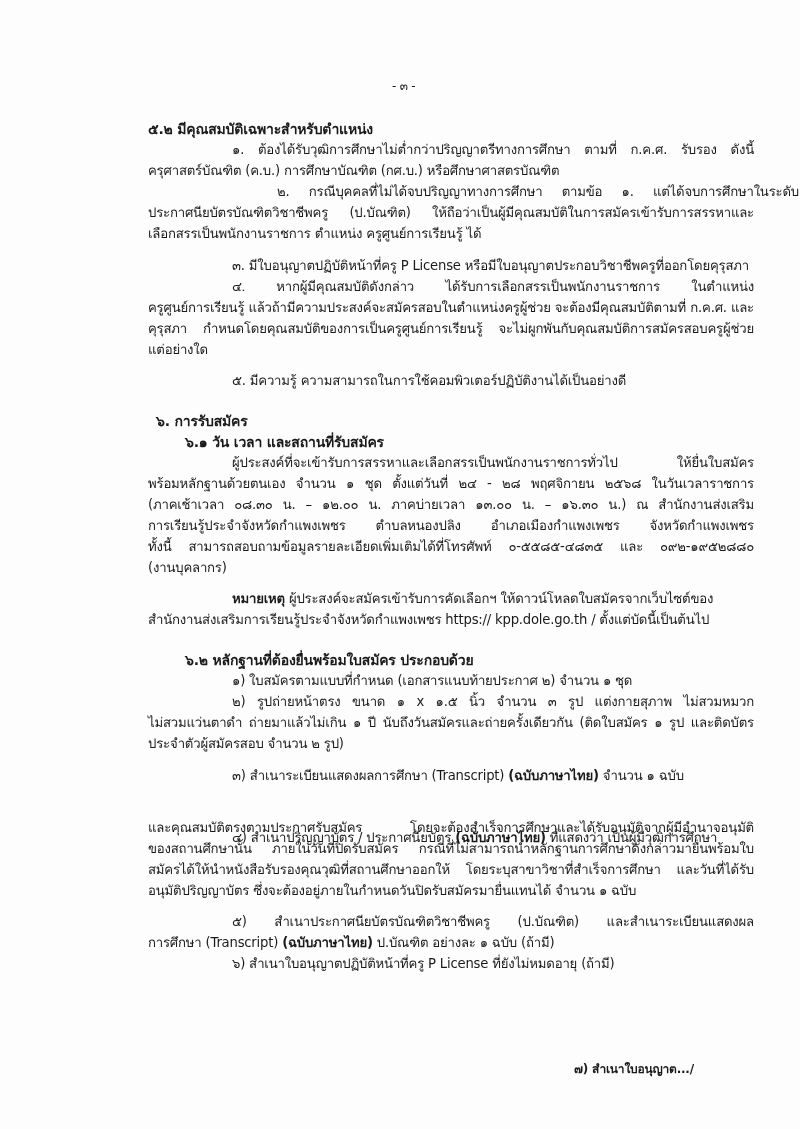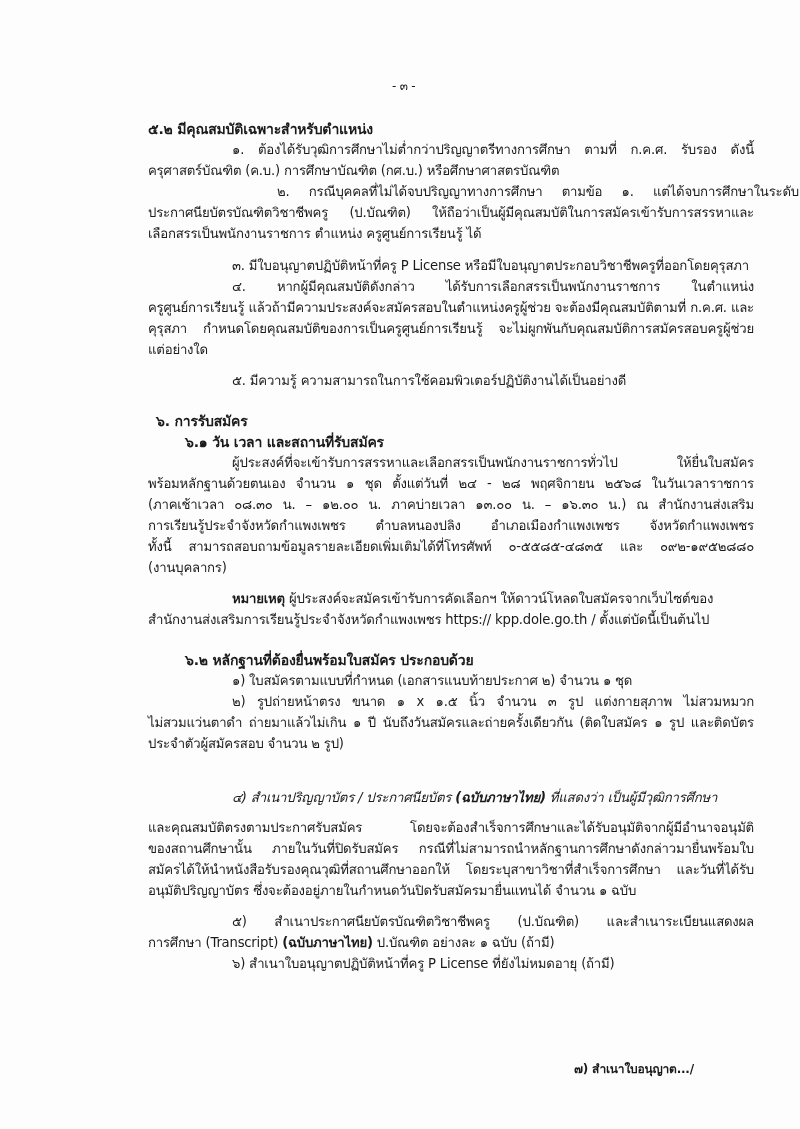--- a/index.html
+++ b/index.html
@@ -29,21 +29,21 @@
 
   <div class="line justify" style="left:232px; top:140px; width:522px;">๑. ต้องได้รับวุฒิการศึกษาไม่ต่ำกว่าปริญญาตรีทางการศึกษา ตามที่ ก.ค.ศ. รับรอง ดังนี้</div>
   <div class="line" style="left:148px; top:161px;">ครุศาสตร์บัณฑิต (ค.บ.) การศึกษาบัณฑิต (กศ.บ.) หรือศึกษาศาสตรบัณฑิต</div>
 
   <div class="line justify" style="left:232px; top:182px; width:522px;margin-left:45px;">๒. กรณีบุคคลที่ไม่ได้จบปริญญาทางการศึกษา ตามข้อ ๑. แต่ได้จบการศึกษาในระดับ</div>
   <div class="line justify" style="left:148px; top:203px;">ประกาศนียบัตรบัณฑิตวิชาชีพครู (ป.บัณฑิต) ให้ถือว่าเป็นผู้มีคุณสมบัติในการสมัครเข้ารับการสรรหาและ</div>
   <div class="line" style="left:148px; top:224px;">เลือกสรรเป็นพนักงานราชการ ตำแหน่ง ครูศูนย์การเรียนรู้ ได้</div>
 
   <div class="line" style="left:232px; top:256px;">๓. มีใบอนุญาตปฏิบัติหน้าที่ครู P License หรือมีใบอนุญาตประกอบวิชาชีพครูที่ออกโดยคุรุสภา</div>
 
-  <div class="line justify" style="left:232px; top:277px; width:522px;">๔. หากผู้มีคุณสมบัติดังกล่าว ได้รับการเลือกสรรเป็นพนักงานราชการ ในตำแหน่ง</div>
+  <div class="line justify" style="left:232px; top:277px; width:522px;font-family:Liberation Serif, serif;">๔. หากผู้มีคุณสมบัติดังกล่าว ได้รับการเลือกสรรเป็นพนักงานราชการ ในตำแหน่ง</div>
   <div class="line justify" style="left:148px; top:298px;">ครูศูนย์การเรียนรู้ แล้วถ้ามีความประสงค์จะสมัครสอบในตำแหน่งครูผู้ช่วย จะต้องมีคุณสมบัติตามที่ ก.ค.ศ. และ</div>
   <div class="line justify" style="left:148px; top:319px;">คุรุสภา กำหนดโดยคุณสมบัติของการเป็นครูศูนย์การเรียนรู้ จะไม่ผูกพันกับคุณสมบัติการสมัครสอบครูผู้ช่วย</div>
   <div class="line" style="left:148px; top:340px;">แต่อย่างใด</div>
 
   <div class="line" style="left:232px; top:371px;">๕. มีความรู้ ความสามารถในการใช้คอมพิวเตอร์ปฏิบัติงานได้เป็นอย่างดี</div>
 
   <div class="line b h1" style="left:156px; top:411px;">๖. การรับสมัคร</div>
   <div class="line b h1" style="left:185px; top:432px;">๖.๑ วัน เวลา และสถานที่รับสมัคร</div>
 
   <div class="line justify" style="left:232px; top:453px; width:522px;">ผู้ประสงค์ที่จะเข้ารับการสรรหาและเลือกสรรเป็นพนักงานราชการทั่วไป ให้ยื่นใบสมัคร</div>
@@ -59,22 +59,25 @@
   <div class="line" style="left:148px; top:610px;">สำนักงานส่งเสริมการเรียนรู้ประจำจังหวัดกำแพงเพชร https:// kpp.dole.go.th / ตั้งแต่บัดนี้เป็นต้นไป</div>
 
   <div class="line b h1" style="left:185px; top:650px;">๖.๒ หลักฐานที่ต้องยื่นพร้อมใบสมัคร ประกอบด้วย</div>
 
   <div class="line" style="left:232px; top:671px;">๑) ใบสมัครตามแบบที่กำหนด (เอกสารแนบท้ายประกาศ ๒)  จำนวน ๑ ชุด</div>
 
   <div class="line justify" style="left:232px; top:692px; width:522px;">๒) รูปถ่ายหน้าตรง ขนาด ๑ x ๑.๕ นิ้ว จำนวน ๓ รูป แต่งกายสุภาพ ไม่สวมหมวก</div>
   <div class="line justify" style="left:148px; top:713px;">ไม่สวมแว่นตาดำ ถ่ายมาแล้วไม่เกิน ๑ ปี นับถึงวันสมัครและถ่ายครั้งเดียวกัน (ติดใบสมัคร ๑ รูป และติดบัตร</div>
   <div class="line" style="left:148px; top:734px;">ประจำตัวผู้สมัครสอบ จำนวน ๒ รูป)</div>
 
+  <div class="line" style="left:232px; top:766px;">
+    <span>๓) สำเนาระเบียนแสดงผลการศึกษา (Transcript) </span><span class="b">(ฉบับภาษาไทย)</span><span> จำนวน ๑ ฉบับ</span>
+  </div>
 
-  <div class="line" style="left:232px; top:788px;font-style:italic;">
+  <div class="line" style="left:232px; top:828px;">
     <span>๔) สำเนาปริญญาบัตร / ประกาศนียบัตร </span><span class="b">(ฉบับภาษาไทย)</span><span> ที่แสดงว่า เป็นผู้มีวุฒิการศึกษา</span>
   </div>
   <div class="line justify" style="left:148px; top:818px;">และคุณสมบัติตรงตามประกาศรับสมัคร โดยจะต้องสำเร็จการศึกษาและได้รับอนุมัติจากผู้มีอำนาจอนุมัติ</div>
   <div class="line justify" style="left:148px; top:839px;">ของสถานศึกษานั้น ภายในวันที่ปิดรับสมัคร กรณีที่ไม่สามารถนำหลักฐานการศึกษาดังกล่าวมายื่นพร้อมใบ</div>
   <div class="line justify" style="left:148px; top:860px;">สมัครได้ให้นำหนังสือรับรองคุณวุฒิที่สถานศึกษาออกให้ โดยระบุสาขาวิชาที่สำเร็จการศึกษา และวันที่ได้รับ</div>
   <div class="line" style="left:148px; top:881px;">อนุมัติปริญญาบัตร ซึ่งจะต้องอยู่ภายในกำหนดวันปิดรับสมัครมายื่นแทนได้ จำนวน ๑ ฉบับ</div>
 
   <div class="line justify" style="left:232px; top:912px; width:522px;">๕) สำเนาประกาศนียบัตรบัณฑิตวิชาชีพครู (ป.บัณฑิต)  และสำเนาระเบียนแสดงผล</div>
   <div class="line" style="left:148px; top:933px;">
     <span>การศึกษา (Transcript) </span><span class="b">(ฉบับภาษาไทย)</span><span> ป.บัณฑิต อย่างละ ๑ ฉบับ (ถ้ามี)</span>

